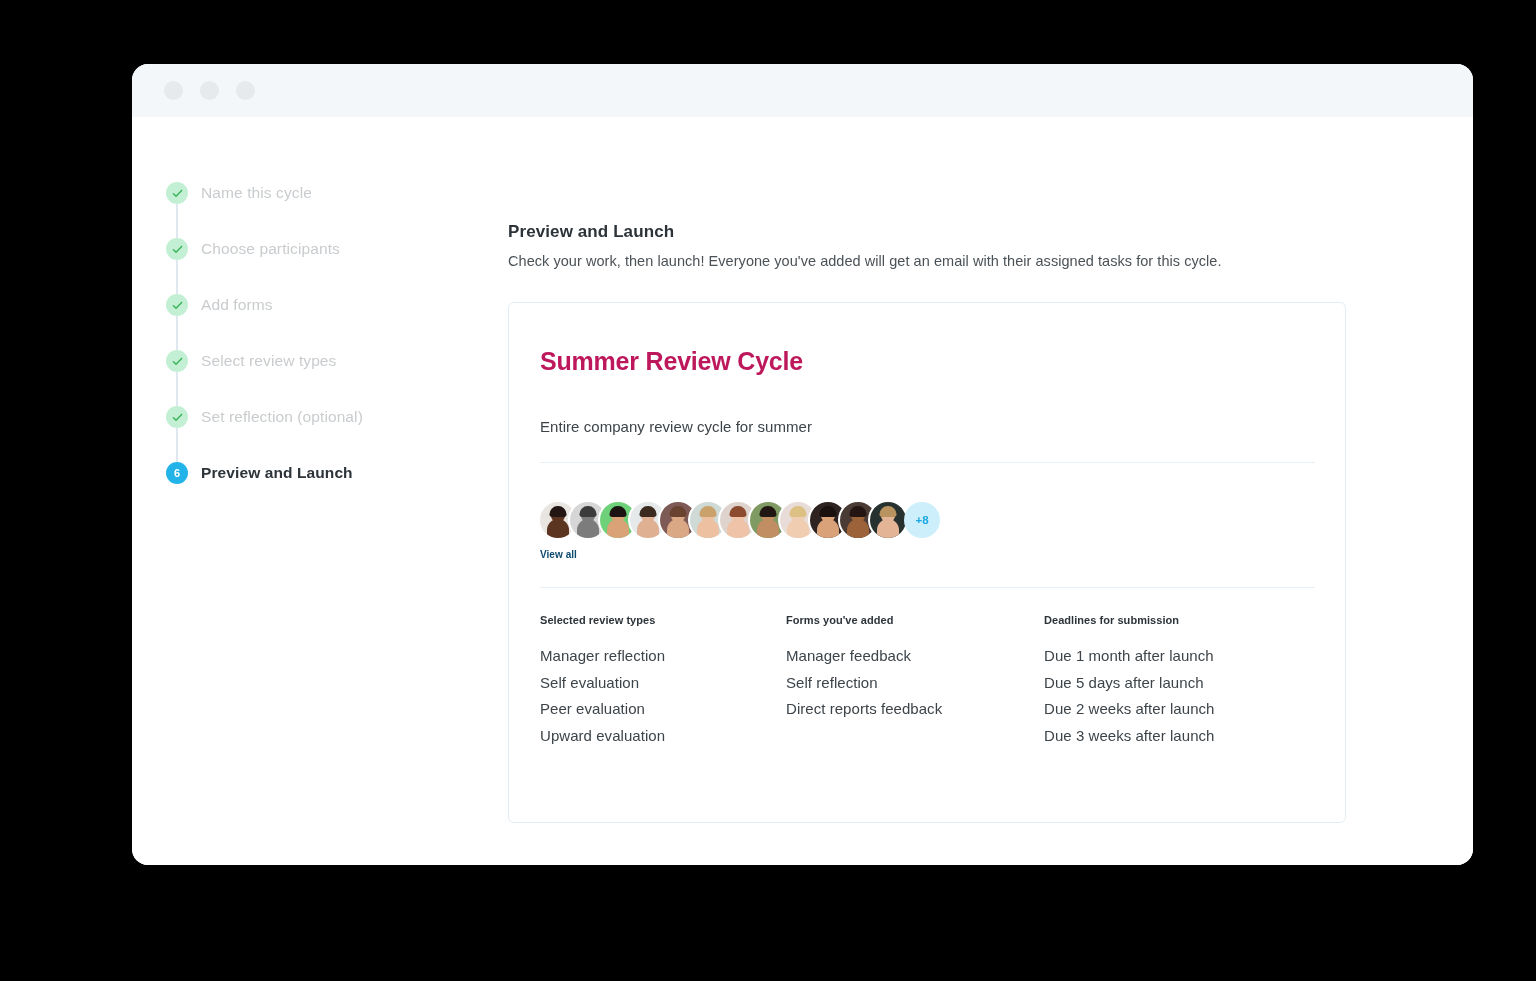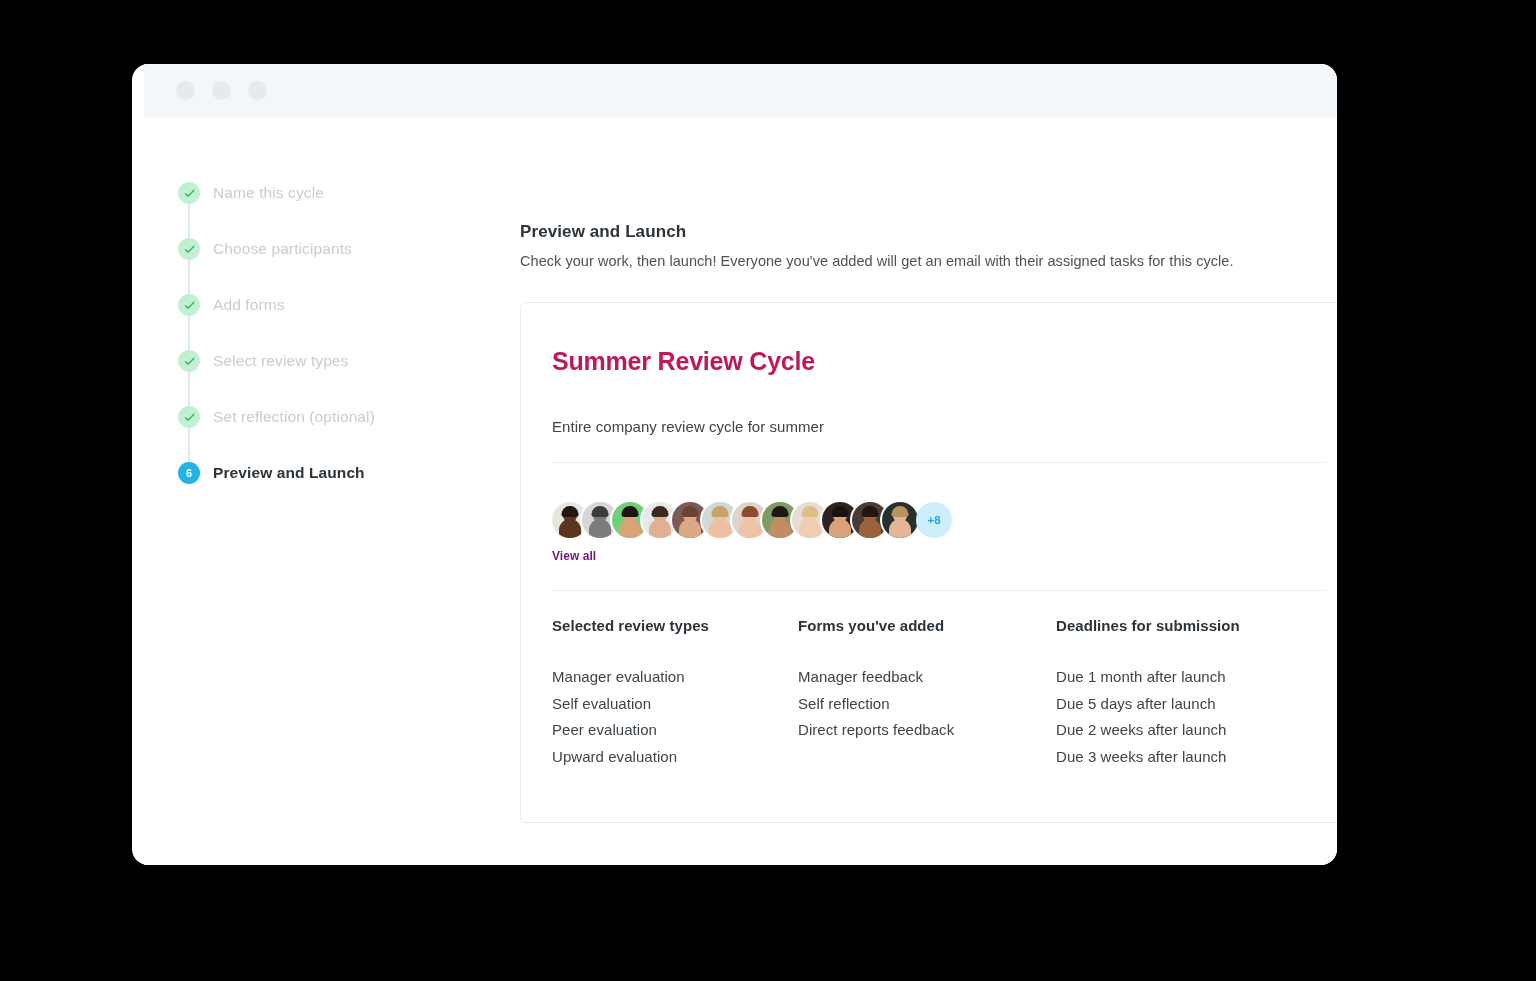--- a/index.html
+++ b/index.html
@@ -20,26 +20,25 @@
     width: 1536px;
     height: 981px;
     background: #000000;
   }
 
   
   .window {
     position: absolute;
     left: 132px;
     top: 64px;
-    width: 1193px;
+    width: 1341px;
     height: 801px;
     background: #ffffff;
     border-radius: 16px;
     overflow: hidden;
-    padding-left: 12px;
   }
 
   .titlebar {
     height: 53px;
     background: #f4f7f9;
     display: flex;
     align-items: center;
     padding-left: 32px;
     box-sizing: border-box;
   }
@@ -234,40 +233,40 @@
     font-size: 11.5px;
     font-weight: bold;
     display: flex;
     align-items: center;
     justify-content: center;
     margin-left: 4px;
     position: relative;
     z-index: 0;
   }
   .view-all {
-    font-size: 12px;
-    color: #701a75;
+    font-size: 10px;
+    color: #0c4a6e;
     font-weight: bold;
     cursor: pointer;
     letter-spacing: 0.05px;
   }
 
   .columns {
     display: flex;
     padding-top: 26px;
   }
   .col { }
   .col:nth-child(1) { width: 246px; }
   .col:nth-child(2) { width: 258px; }
   .col:nth-child(3) { width: 260px; }
   .col-head {
-    font-size: 15px;
+    font-size: 11px;
     font-weight: bold;
     color: #2c3339;
-    margin-bottom: 30px;
+    margin-bottom: 17px;
     letter-spacing: 0.05px;
   }
   .col-item {
     font-size: 15px;
     color: #3d4449;
     line-height: 26.5px;
     letter-spacing: 0.05px;
   }
 </style>
 </head>
@@ -415,21 +414,21 @@
                   <div class="more-badge">+8</div>
                 </div>
               <div class="view-all">View all</div>
             </div>
 
             <div class="divider"></div>
 
             <div class="columns">
               <div class="col">
                 <div class="col-head">Selected review types</div>
-                <div class="col-item">Manager evaluation</div>
+                <div class="col-item">Manager reflection</div>
                 <div class="col-item">Self evaluation</div>
                 <div class="col-item">Peer evaluation</div>
                 <div class="col-item">Upward evaluation</div>
               </div>
               <div class="col">
                 <div class="col-head">Forms you've added</div>
                 <div class="col-item">Manager feedback</div>
                 <div class="col-item">Self reflection</div>
                 <div class="col-item">Direct reports feedback</div>
               </div>

